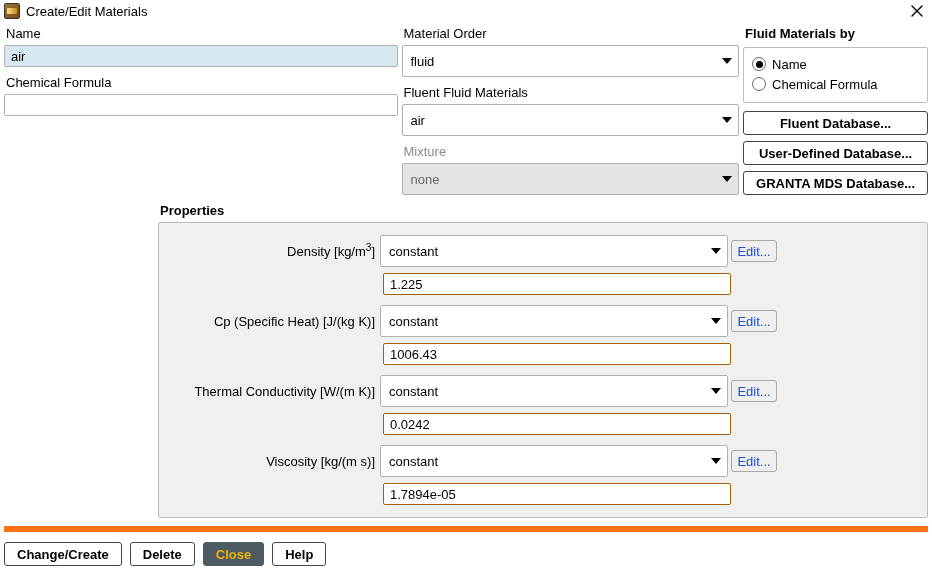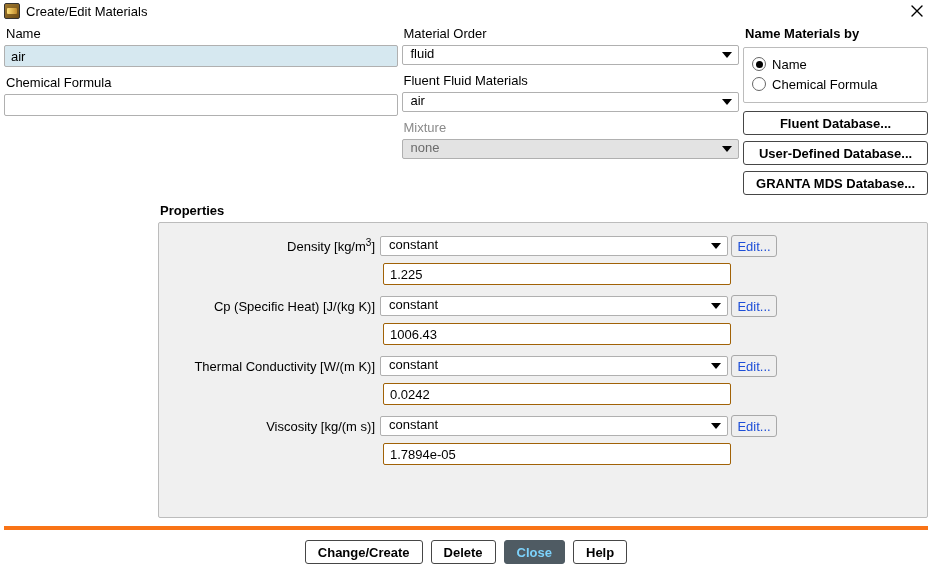--- a/index.html
+++ b/index.html
@@ -27,22 +27,22 @@
     width:100%; height:22px; border:1px solid #b0b0b0; border-radius:2px;
     padding:0 6px; font:inherit; background:#fff; outline:none;
   }
   .text-input.sel { background:#d6e8f0; }
   .value-input {
     width:100%; height:22px; border:1px solid #a16207; border-radius:2px;
     padding:0 6px; font:inherit; background:#fff; outline:none;
   }
 
   .select {
-    width:100%; height:20px; border:1px solid #b0b0b0; border-radius:2px;
-    padding:0 22px 0 8px; background:#fff; position:relative; display:flex; 
+    width:100%; height:32px; border:1px solid #b0b0b0; border-radius:2px;
+    padding:0 22px 0 8px; background:#fff; position:relative; display:flex; align-items:center;
     cursor:default;
   }
   .select.disabled { background:#e3e3e3; color:#6b6b6b; }
   .select .caret {
     position:absolute; right:6px; top:50%; transform:translateY(-50%);
   }
   .caret svg { width:10px; height:6px; display:block; }
 
   .groupbox {
     border:1px solid #bcbcbc; border-radius:2px; padding:6px 10px 8px 10px; background:#fff;
@@ -56,21 +56,21 @@
   .radio.checked::after { content:""; width:7px; height:7px; border-radius:50%; background:#000; }
 
   .db-btns { display:flex; flex-direction:column; gap:6px; margin-top:4px; }
   .btn {
     border:1px solid #464646; border-radius:3px; background:#fff; height:24px;
     padding:0 12px; display:inline-flex; align-items:center; justify-content:center;
     font:inherit; font-weight:700; cursor:default; white-space:nowrap;
   }
   .btn.block { width:100%; }
   .btn.small { height:22px; padding:0 6px; font-weight:400; border-color:#a9a9a9; background:#efefef; color:#1d4ed8; }
-  .btn.primary { background:#4f5b63; color:#7dd3fc; border-color:#4f5b63; }
+  .btn.primary { background:#4f5b63; color:#eab308; border-color:#4f5b63; }
 
   .props-wrap { padding:0 0 0 154px; margin-top:8px; }
   .props-title { font-weight:700; padding:0 0 4px 2px; }
   .props-box {
     border:1px solid #bcbcbc; border-radius:2px; background:#f0f0f0;
     padding:12px 18px 14px 14px;
     height:296px;
     overflow:hidden;
   }
   .prop-row {
@@ -81,21 +81,21 @@
   }
   .prop-label { text-align:right; padding-right:2px; }
   .prop-value-row {
     display:grid;
     grid-template-columns: 204px 348px 46px;
     gap:6px;
     margin-top:6px;
   }
   .prop-value-row .value-input { grid-column:2; }
 
-  .footer { border-top:4px solid #f97316; margin-top:8px; padding:10px 0 0 0; display:flex; justify-content:center; gap:8px; }
+  .footer { border-top:6px solid #f97316; margin-top:8px; padding:10px 0 0 0; display:flex; justify-content:flex-start; gap:8px; }
 
   sup { font-size:10px; }
 </style>
 </head>
 <body>
 
 <div class="window">
 
   <div class="titlebar">
     <span class="app-icon"></span>
@@ -145,21 +145,21 @@
           <span>none</span>
           <span class="caret">
               <svg viewBox="0 0 10 6">
                 <path d="M0 0 L5 6 L10 0 Z" fill="#000"></path>
               </svg>
             </span>
         </div>
       </div>
 
       <div class="col-right">
-        <div class="field-label bold">Name Materials by</div>
+        <div class="field-label bold">Fluid Materials by</div>
         <div class="groupbox orderbox">
           <div class="radio-row">
             <span class="radio checked"></span>
             <span>Name</span>
           </div>
           <div class="radio-row">
             <span class="radio"></span>
             <span>Chemical Formula</span>
           </div>
         </div>

